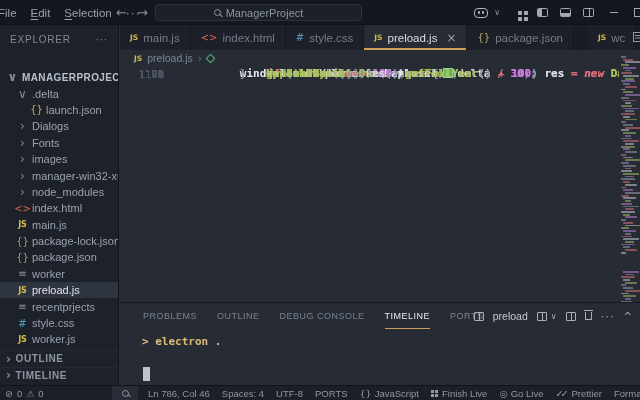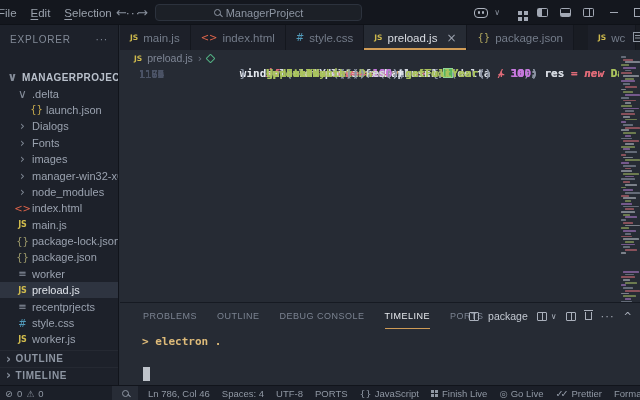--- a/index.html
+++ b/index.html
@@ -381,21 +381,21 @@
   <div class="panel">
     <div class="panel-tabs">
         <span class="ptab">PROBLEMS</span>
         <span class="ptab">OUTLINE</span>
         <span class="ptab">DEBUG CONSOLE</span>
         <span class="ptab active">TIMELINE</span>
         <span class="ptab">PORTS</span>
       </div>
     <div class="panel-right">
       <span class="mini-split"></span>
-      <span class="pr-label">package</span>
+      <span class="pr-label">preload</span>
       <span class="mini-split"></span>
       <span class="pr-chev glyph">∨</span>
       <span class="mini-split"></span>
       <span class="trash"></span>
       <span class="pr-more">···</span>
       <span class="pr-up glyph">^</span>
     </div>
     <div class="term-line">&gt; electron .</div>
     <div class="term-cursor"></div>
   </div>

